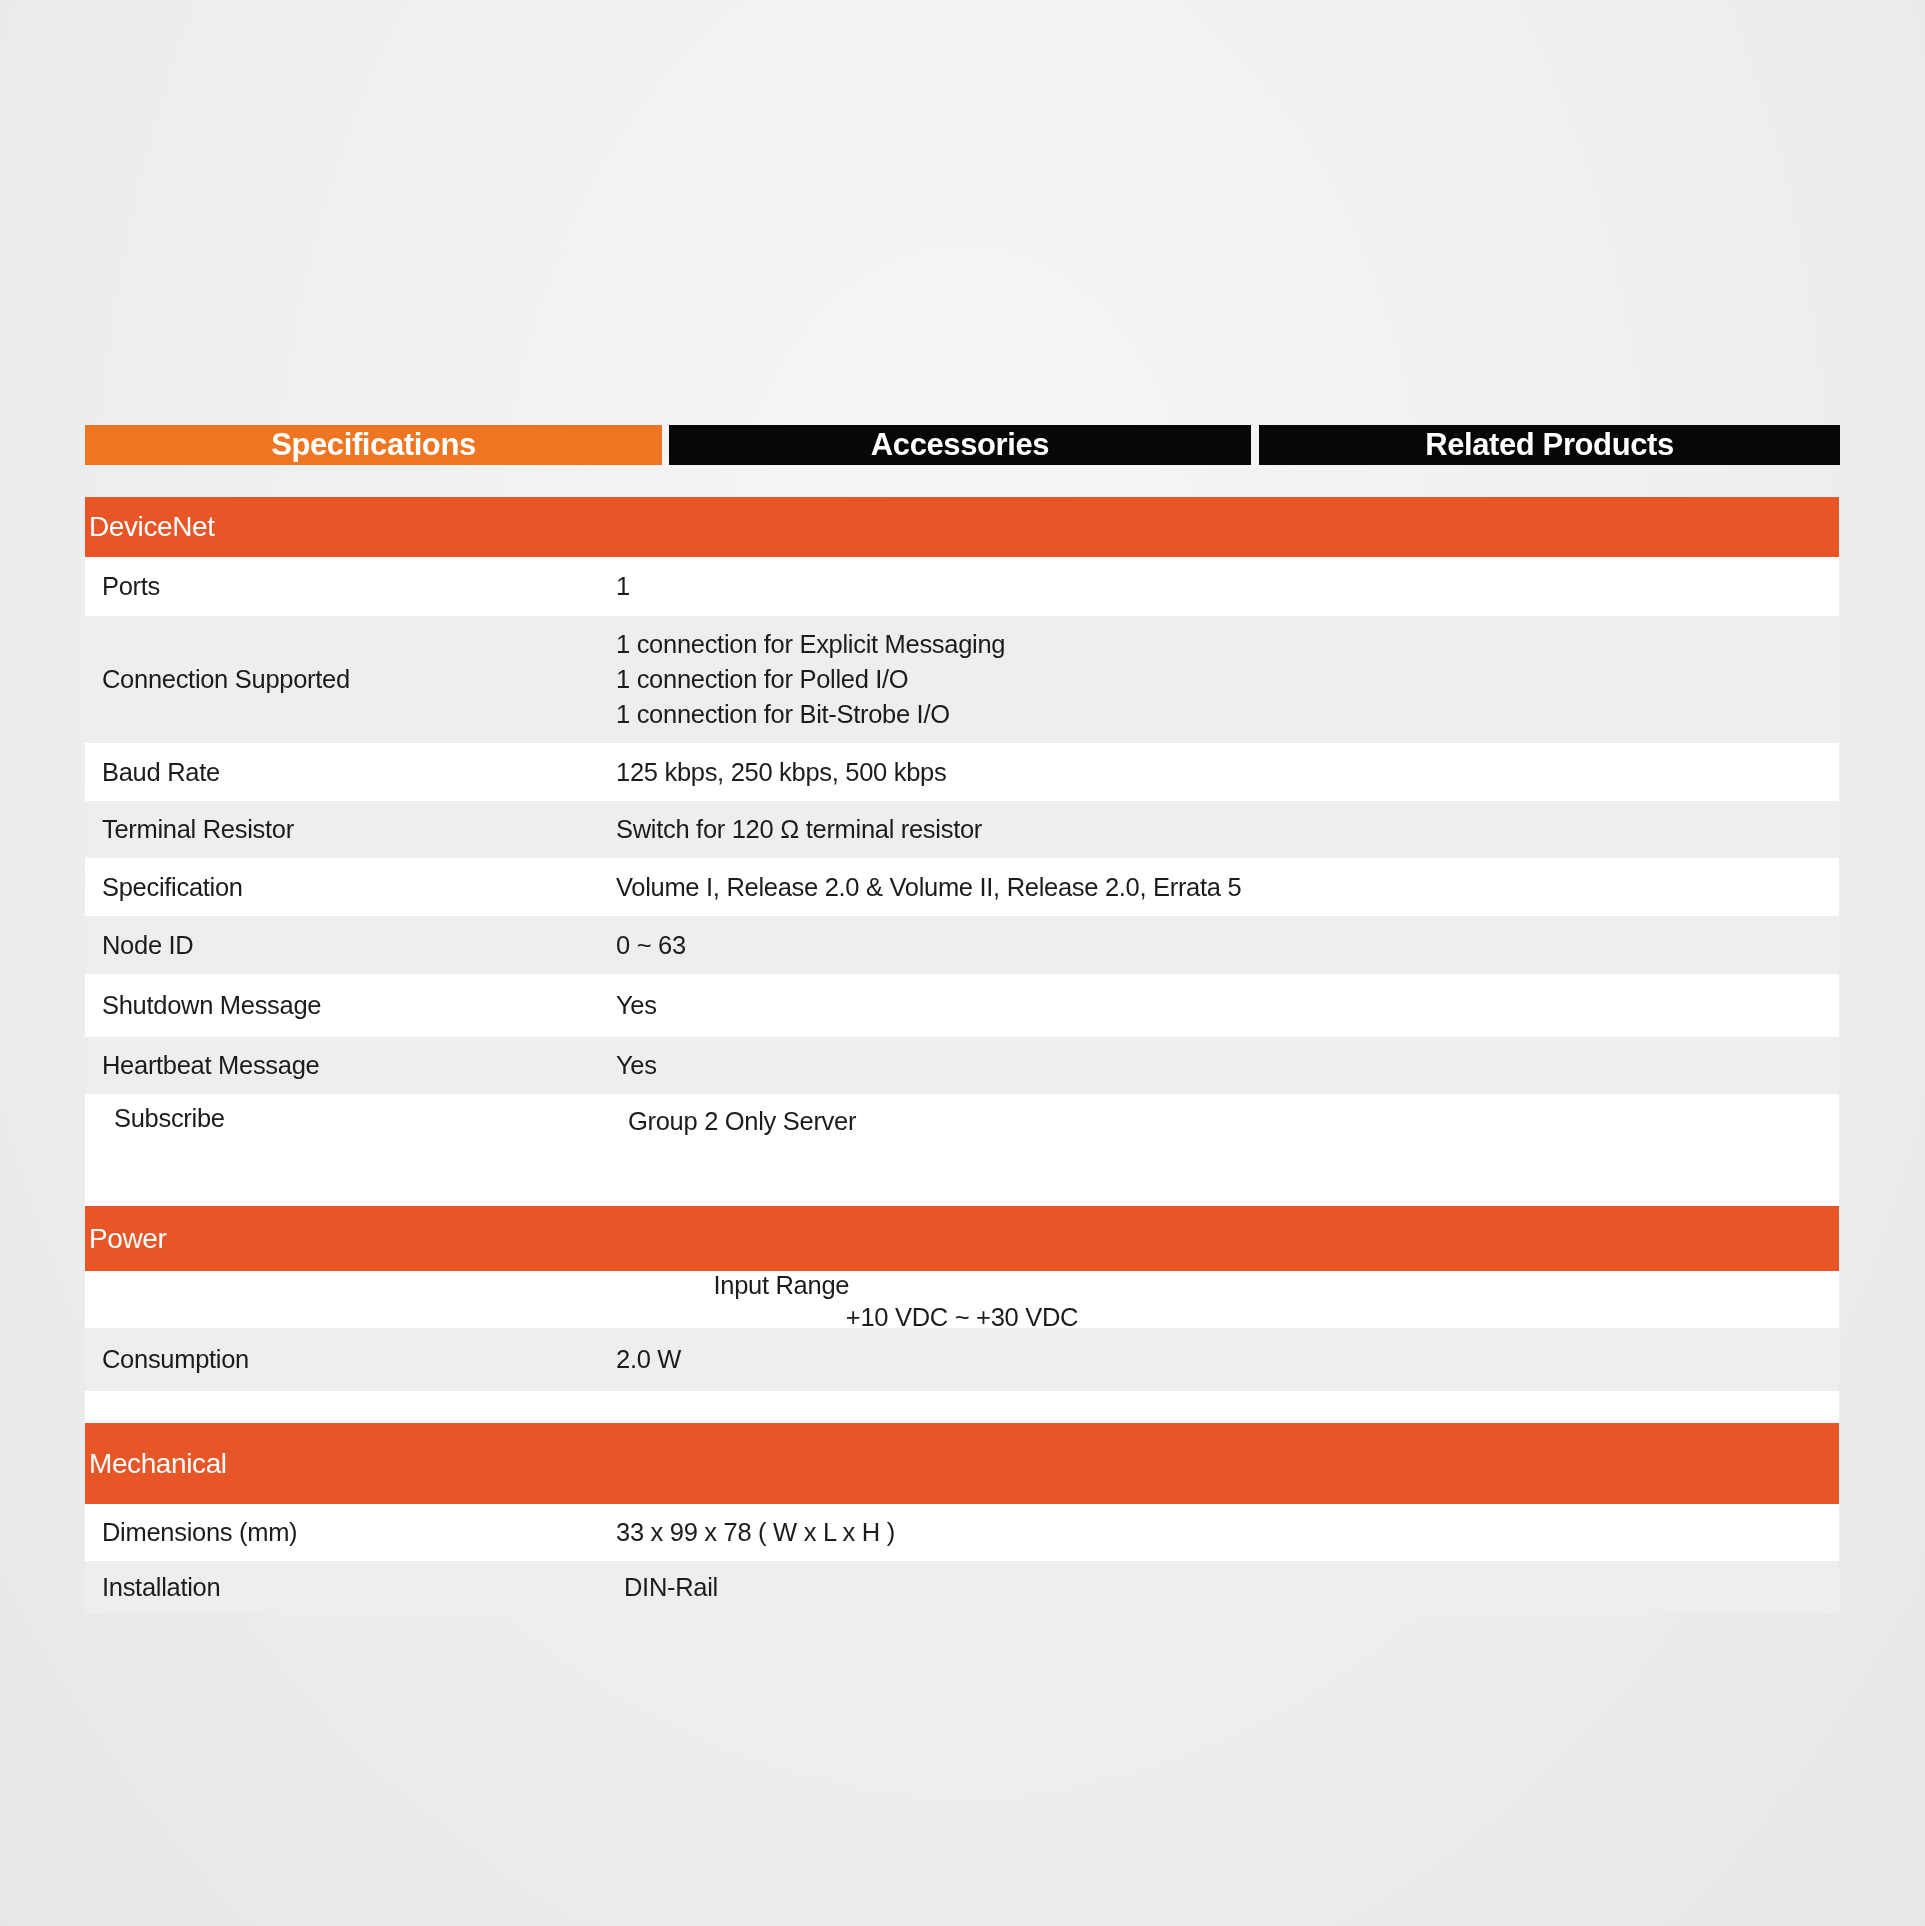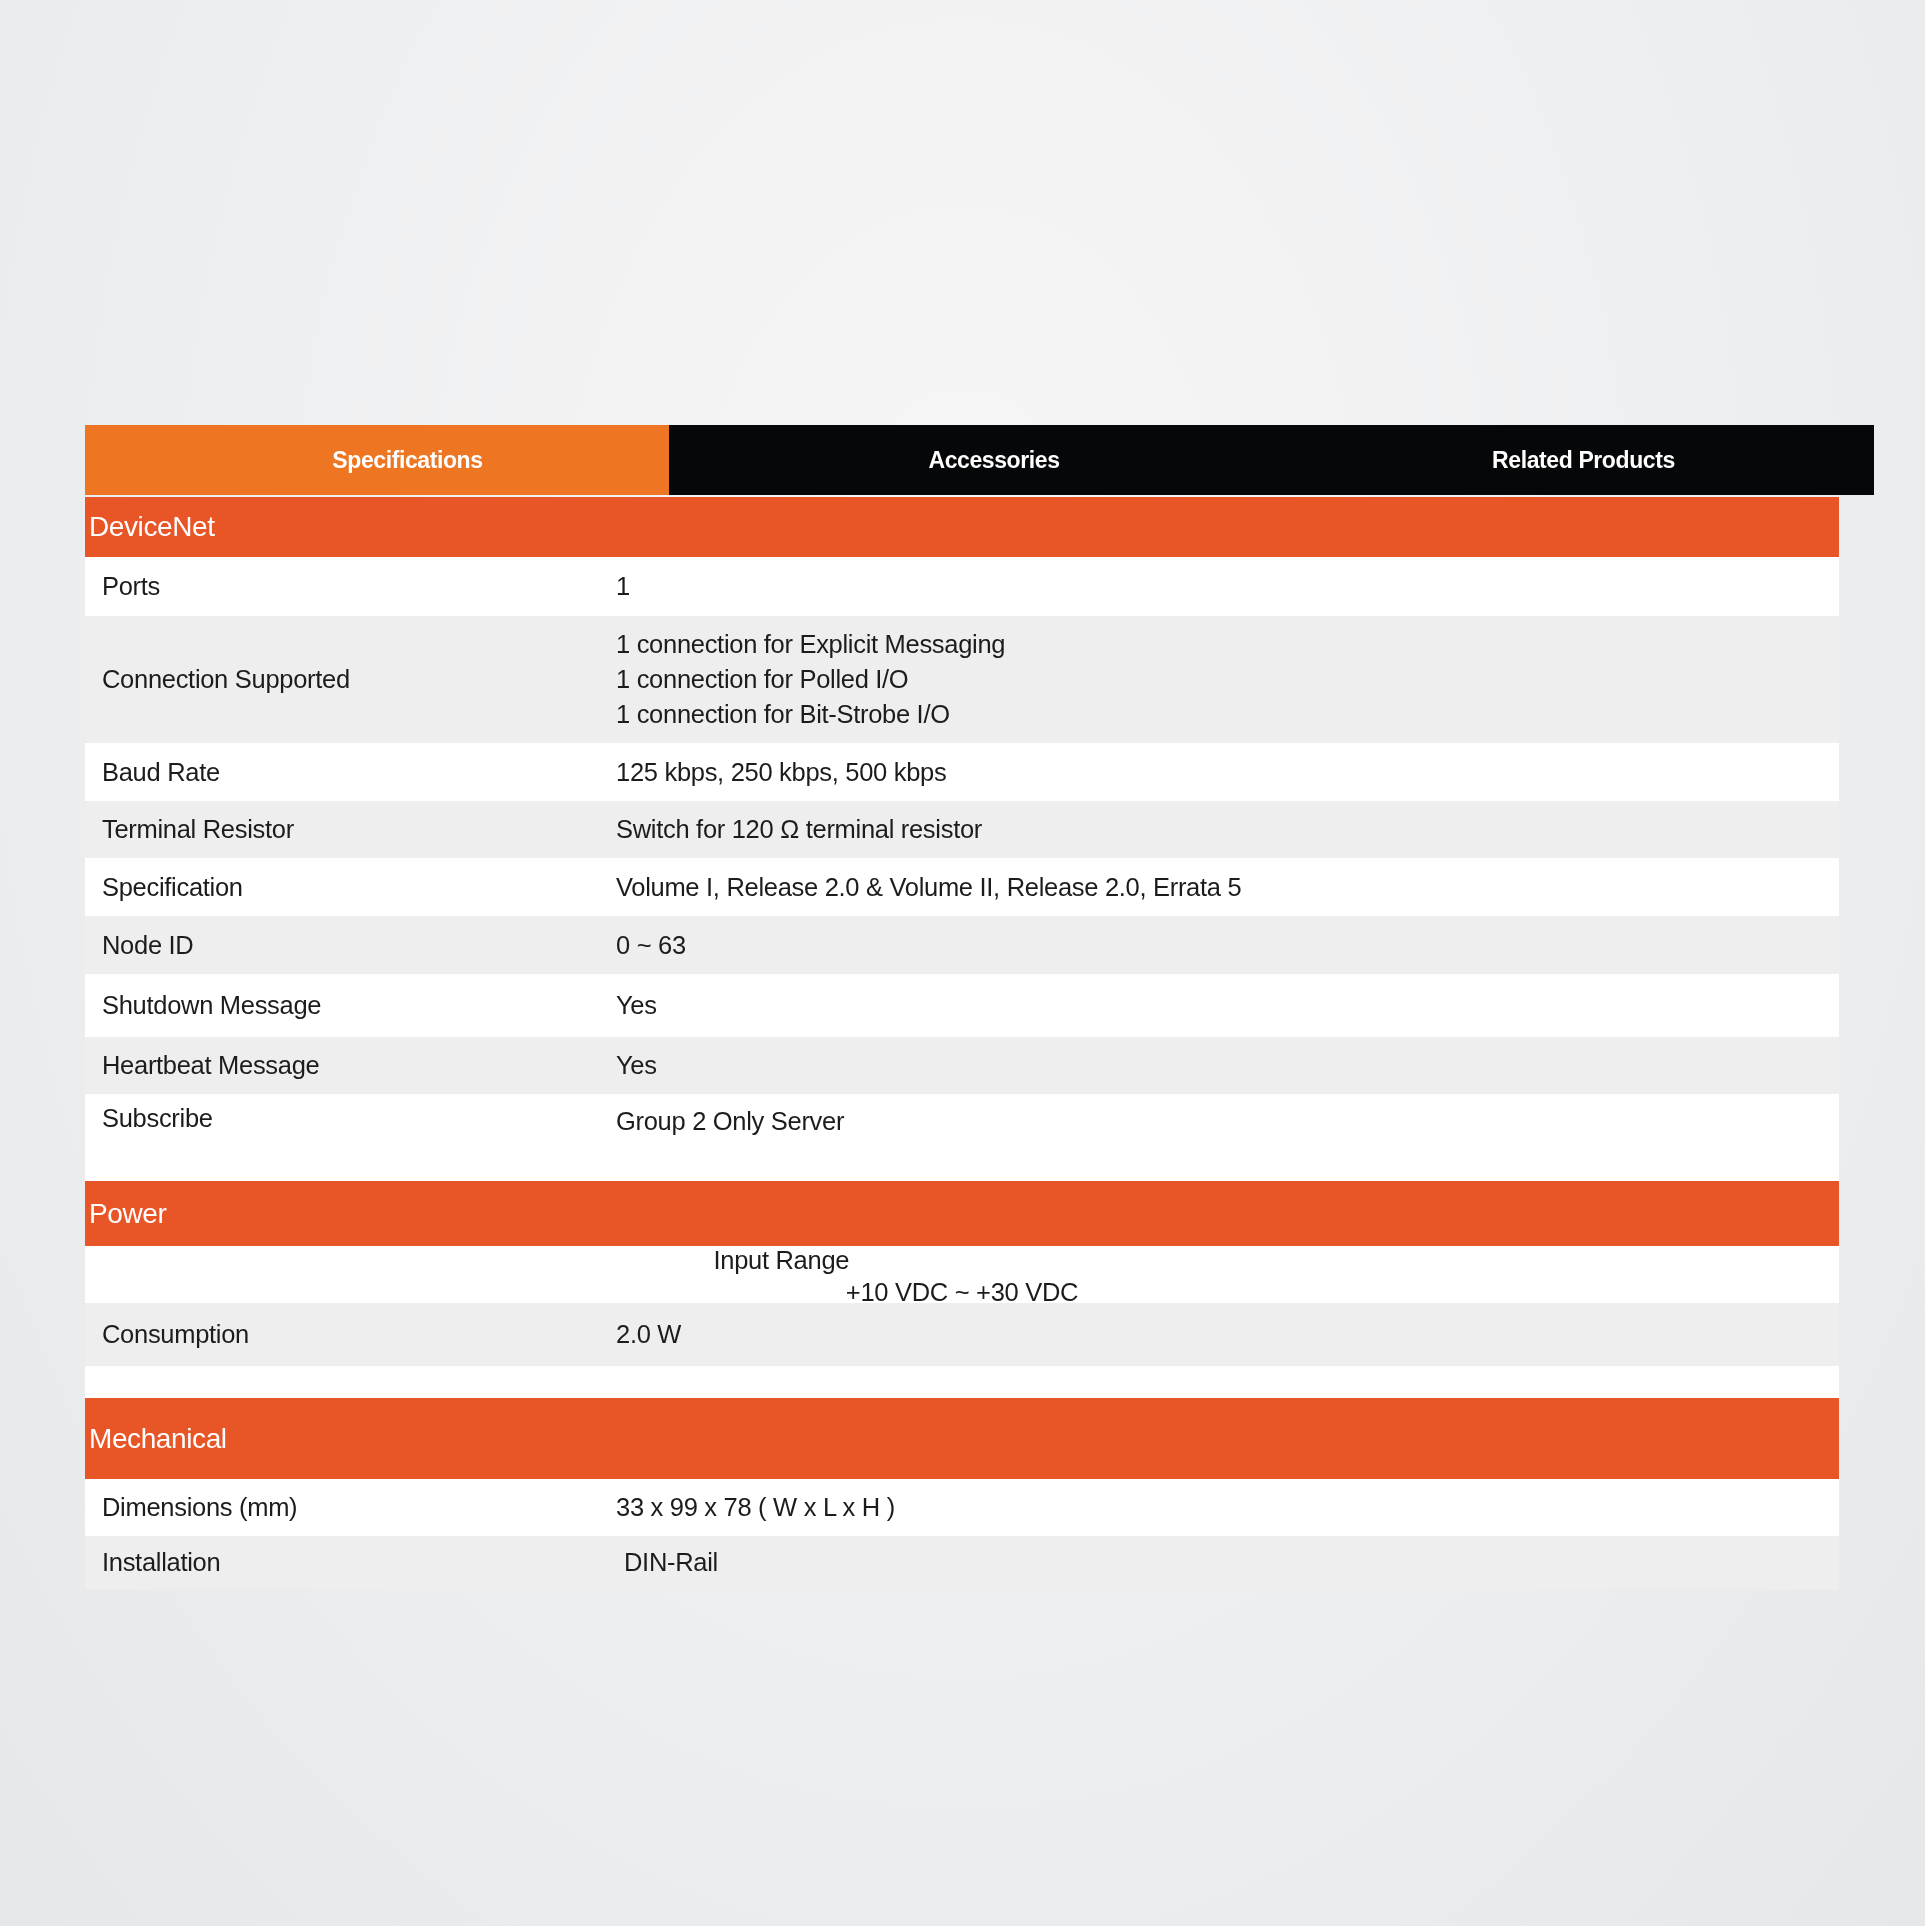--- a/index.html
+++ b/index.html
@@ -4,25 +4,24 @@
 <style>
   html, body { margin:0; padding:0; }
   body {
     width:1925px; height:1926px; overflow:hidden;
     background: radial-gradient(ellipse at 50% 30%, #f6f6f7 0%, #eeeff0 55%, #e6e7e9 100%);
     font-family: "Liberation Sans", sans-serif;
     position:relative;
   }
   .tabs { position:absolute; left:85px; top:425px; width:1754px; height:54px; }
   .tab {
-    position:absolute; top:0; height:70px;
+    position:absolute; top:0; height:40px;
     display:flex; align-items:center; justify-content:center;
-    color:#ffffff; font-weight:bold; font-size:23px; letter-spacing:-0.4px;
+    color:#ffffff; font-weight:bold; font-size:31px; letter-spacing:-0.4px;
     cursor:pointer;
-    padding-left:34px;
   }
   .tab.active { background:#ee7623; }
   .tab.inactive { background:#050708; }
   .table { position:absolute; left:85px; top:497px; width:1754px; }
   .section-header {
     background:#e85527; color:#ffffff;
     display:flex; align-items:center;
     padding-left:4px; font-size:28px; letter-spacing:-0.4px;
   }
   .row { display:flex; align-items:center; color:#1c1c1c; font-size:25.5px; letter-spacing:-0.3px; }
@@ -81,21 +80,21 @@
     <div class="cell-value">0 ~ 63</div>
   </div>
   <div class="row odd" style="height:63px;">
     <div class="cell-label">Shutdown Message</div>
     <div class="cell-value">Yes</div>
   </div>
   <div class="row even" style="height:57px;">
     <div class="cell-label">Heartbeat Message</div>
     <div class="cell-value">Yes</div>
   </div>
-  <div class="row odd" style="height:87px; align-items:flex-start; padding-top:10px; box-sizing:border-box;">
+  <div class="row odd" style="height:112px; align-items:flex-start; padding-top:10px; box-sizing:border-box;padding-left:12px;">
     <div class="cell-label">Subscribe</div>
     <div class="cell-value">Group 2 Only Server</div>
   </div>
 
   <div class="section-header" style="height:65px;">
     <span>Power</span>
   </div>
   <div class="row odd" style="height:57px;flex-direction:column;">
     <div class="cell-label">Input Range</div>
     <div class="cell-value">+10 VDC ~ +30 VDC</div>

